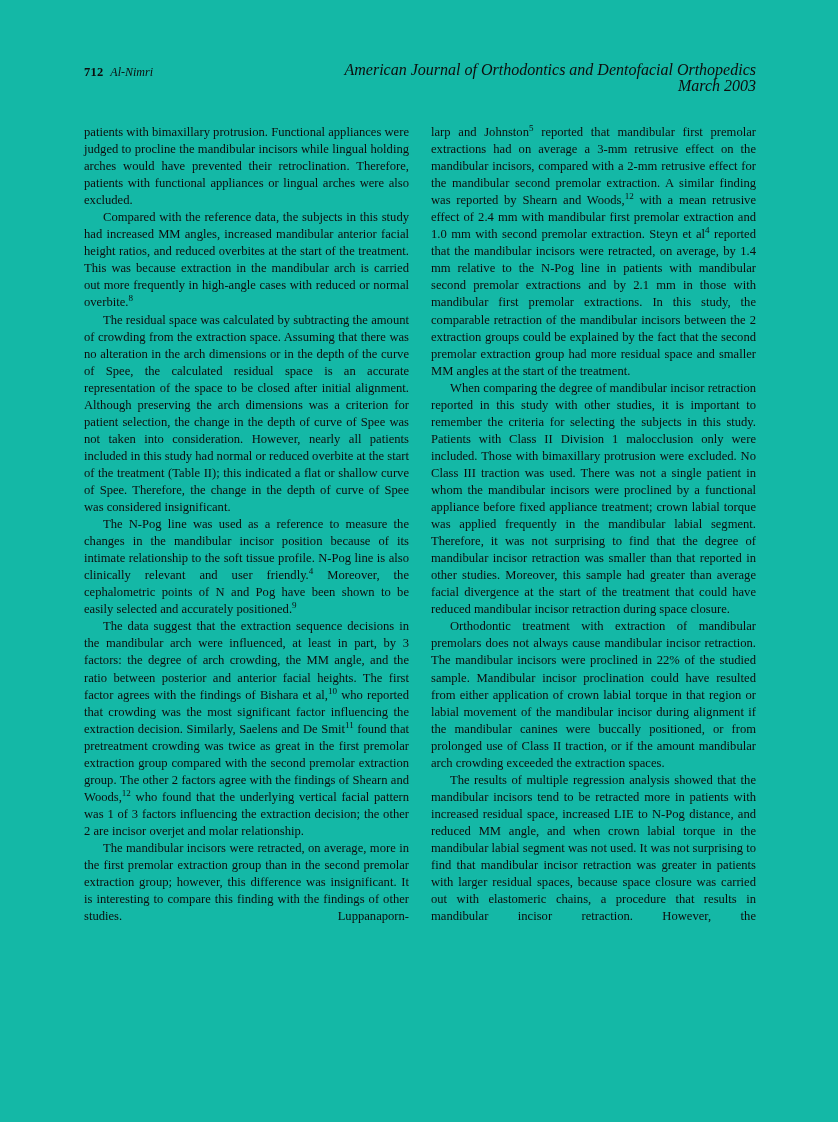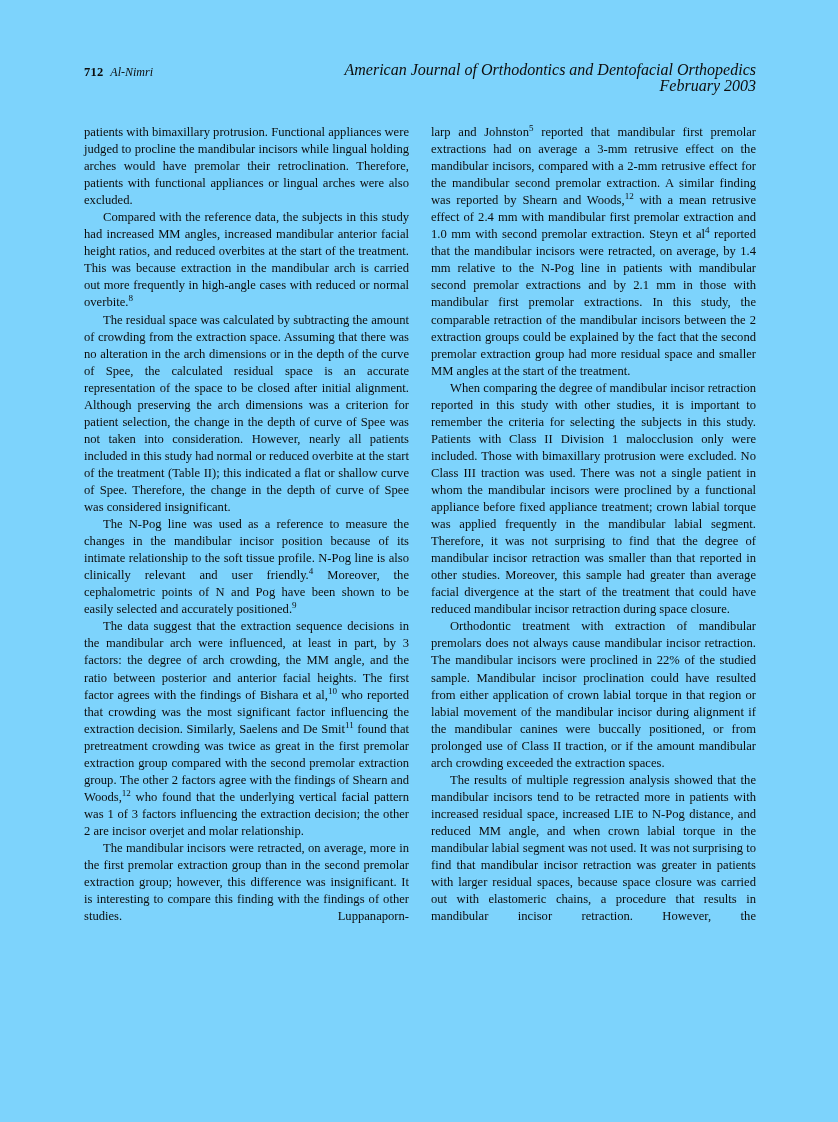--- a/index.html
+++ b/index.html
@@ -16,21 +16,21 @@
     color: #0d0d0d;
     overflow: hidden;
   }
 
   .page {
     position: absolute;
     left: 0;
     top: 0;
     width: 838px;
     height: 1122px;
-    background: #7dd3fc;
+    background: #14b8a6;
   }
 
   
   .running-head {
     position: absolute;
     left: 84px;
     top: 62px;
     width: 672px;
     height: 34px;
   }
@@ -103,27 +103,27 @@
 <body>
 
 <div class="page">
 
   <div class="running-head">
     <div class="rh-left">
       <span class="rh-folio">712</span><span class="rh-author">Al-Nimri</span>
     </div>
     <div class="rh-right">
       <span class="rh-journal">American Journal of Orthodontics and Dentofacial Orthopedics</span>
-      <span class="rh-date">February 2003</span>
+      <span class="rh-date">March 2003</span>
     </div>
   </div>
 
   <div class="columns">
     <div class="col" id="col-left">
-        <p id="p-continued-functional-appliances" class="no-indent">patients with bimaxillary protrusion. Functional appliances were judged to procline the mandibular incisors while lingual holding arches would have premolar their retroclination. Therefore, patients with functional appliances or lingual arches were also excluded.</p>
+        <p id="p-continued-functional-appliances" class="no-indent">patients with bimaxillary protrusion. Functional appliances were judged to procline the mandibular incisors while lingual holding arches would have prevented their retroclination. Therefore, patients with functional appliances or lingual arches were also excluded.</p>
         <p id="p-compared-reference-data">Compared with the reference data, the subjects in this study had increased MM angles, increased mandibular anterior facial height ratios, and reduced overbites at the start of the treatment. This was because extraction in the mandibular arch is carried out more frequently in high-angle cases with reduced or normal overbite.<sup>8</sup></p>
         <p id="p-residual-space">The residual space was calculated by subtracting the amount of crowding from the extraction space. Assuming that there was no alteration in the arch dimensions or in the depth of the curve of Spee, the calculated residual space is an accurate representation of the space to be closed after initial alignment. Although preserving the arch dimensions was a criterion for patient selection, the change in the depth of curve of Spee was not taken into consideration. However, nearly all patients included in this study had normal or reduced overbite at the start of the treatment (Table II); this indicated a flat or shallow curve of Spee. Therefore, the change in the depth of curve of Spee was considered insignificant.</p>
         <p id="p-npog-line">The N-Pog line was used as a reference to measure the changes in the mandibular incisor position because of its intimate relationship to the soft tissue profile. N-Pog line is also clinically relevant and user friendly.<sup>4</sup> Moreover, the cephalometric points of N and Pog have been shown to be easily selected and accurately positioned.<sup>9</sup></p>
         <p id="p-extraction-sequence-decisions">The data suggest that the extraction sequence decisions in the mandibular arch were influenced, at least in part, by 3 factors: the degree of arch crowding, the MM angle, and the ratio between posterior and anterior facial heights. The first factor agrees with the findings of Bishara et al,<sup>10</sup> who reported that crowding was the most significant factor influencing the extraction decision. Similarly, Saelens and De Smit<sup>11</sup> found that pretreatment crowding was twice as great in the first premolar extraction group compared with the second premolar extraction group. The other 2 factors agree with the findings of Shearn and Woods,<sup>12</sup> who found that the underlying vertical facial pattern was 1 of 3 factors influencing the extraction decision; the other 2 are incisor overjet and molar relationship.</p>
         <p id="p-mandibular-incisors-retracted" class="flush-last">The mandibular incisors were retracted, on average, more in the first premolar extraction group than in the second premolar extraction group; however, this difference was insignificant. It is interesting to compare this finding with the findings of other studies. Luppanaporn-</p>
       </div>
     <div class="col" id="col-right">
         <p id="p-larp-johnston" class="no-indent">larp and Johnston<sup>5</sup> reported that mandibular first premolar extractions had on average a 3-mm retrusive effect on the mandibular incisors, compared with a 2-mm retrusive effect for the mandibular second premolar extraction. A similar finding was reported by Shearn and Woods,<sup>12</sup> with a mean retrusive effect of 2.4 mm with mandibular first premolar extraction and 1.0 mm with second premolar extraction. Steyn et al<sup>4</sup> reported that the mandibular incisors were retracted, on average, by 1.4 mm relative to the N-Pog line in patients with mandibular second premolar extractions and by 2.1 mm in those with mandibular first premolar extractions. In this study, the comparable retraction of the mandibular incisors between the 2 extraction groups could be explained by the fact that the second premolar extraction group had more residual space and smaller MM angles at the start of the treatment.</p>
         <p id="p-comparing-degree-retraction">When comparing the degree of mandibular incisor retraction reported in this study with other studies, it is important to remember the criteria for selecting the subjects in this study. Patients with Class II Division 1 malocclusion only were included. Those with bimaxillary protrusion were excluded. No Class III traction was used. There was not a single patient in whom the mandibular incisors were proclined by a functional appliance before fixed appliance treatment; crown labial torque was applied frequently in the mandibular labial segment. Therefore, it was not surprising to find that the degree of mandibular incisor retraction was smaller than that reported in other studies. Moreover, this sample had greater than average facial divergence at the start of the treatment that could have reduced mandibular incisor retraction during space closure.</p>
         <p id="p-orthodontic-treatment-extraction">Orthodontic treatment with extraction of mandibular premolars does not always cause mandibular incisor retraction. The mandibular incisors were proclined in 22% of the studied sample. Mandibular incisor proclination could have resulted from either application of crown labial torque in that region or labial movement of the mandibular incisor during alignment if the mandibular canines were buccally positioned, or from prolonged use of Class II traction, or if the amount mandibular arch crowding exceeded the extraction spaces.</p>

